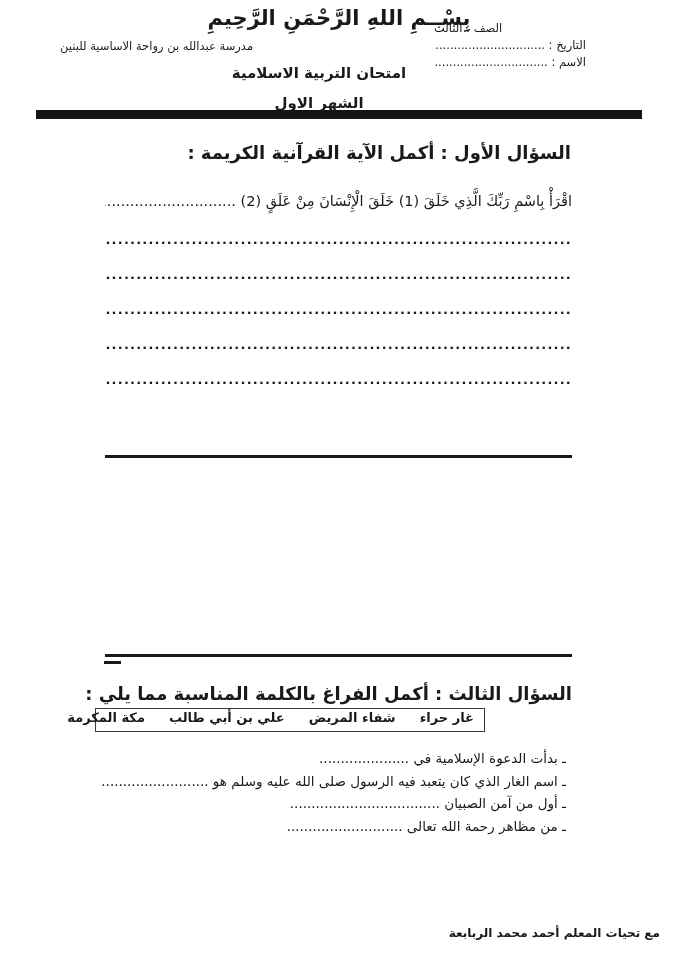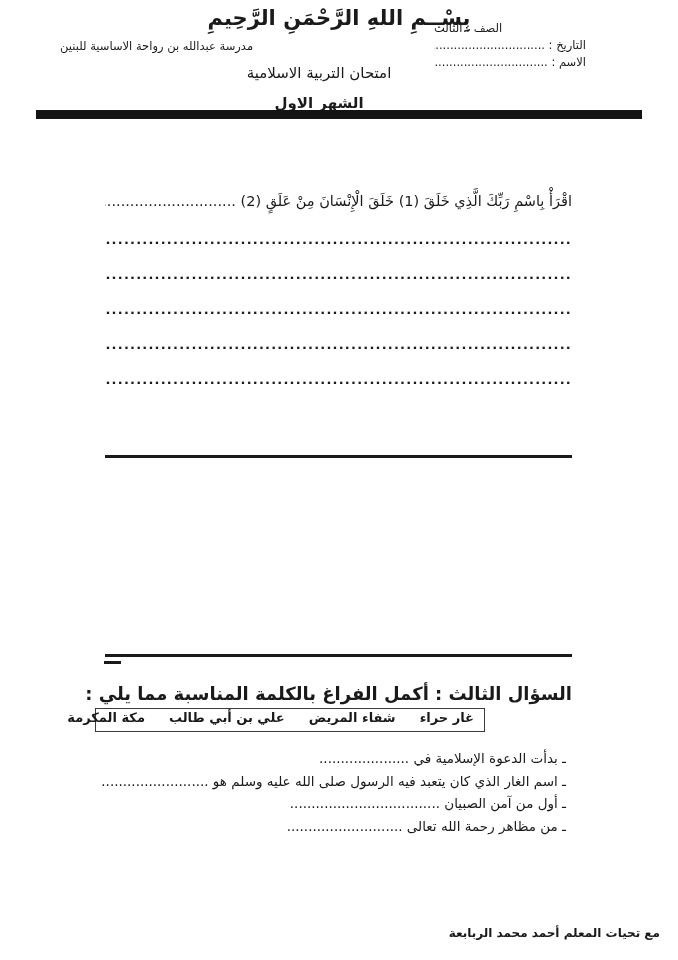--- a/index.html
+++ b/index.html
@@ -50,21 +50,21 @@
     direction: rtl;
     margin-left: 48px;
   }
   .exam-title {
     position: absolute;
     top: 64px;
     left: 0;
     right: 40px;
     text-align: center;
     font-size: 15px;
-    font-weight: normal;
+    font-weight: bold;
   }
   .exam-subtitle {
     position: absolute;
     top: 86px;
     left: 0;
     right: 40px;
     text-align: center;
     font-size: 15px;
     font-weight: bold;
     margin-top: 8px;
@@ -213,20 +213,21 @@
 
   <div class="bismillah">بِسْــمِ اللهِ الرَّحْمَنِ الرَّحِيمِ</div>
 
   <div class="school-name">مدرسة عبدالله بن رواحة الاساسية للبنين</div>
 
   <div class="exam-title">امتحان التربية الاسلامية</div>
   <div class="exam-subtitle">الشهر الاول</div>
 
   <div class="thick-bar"></div>
 
+  <div class="q1-title">السؤال الأول : أكمل الآية القرآنية الكريمة :</div>
 
   <div class="verse-start">اقْرَأْ بِاسْمِ رَبِّكَ الَّذِي خَلَقَ (1) خَلَقَ الْإِنْسَانَ مِنْ عَلَقٍ (2) ..............................................</div>
 
   <div class="answer-lines">
     <div class="dotted-line">........................................................................................................................................</div>
     <div class="dotted-line">........................................................................................................................................</div>
     <div class="dotted-line">........................................................................................................................................</div>
     <div class="dotted-line">........................................................................................................................................</div>
     <div class="dotted-line">........................................................................................................................................</div>
   </div>

